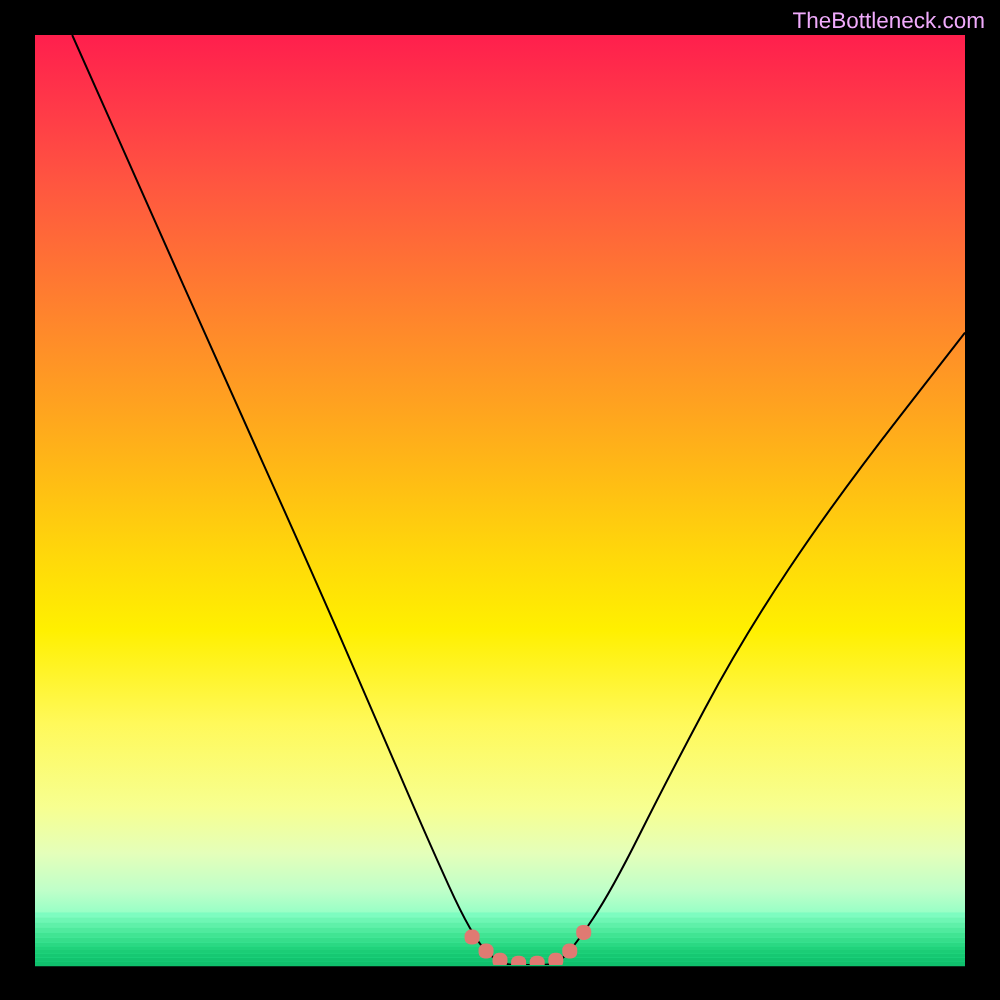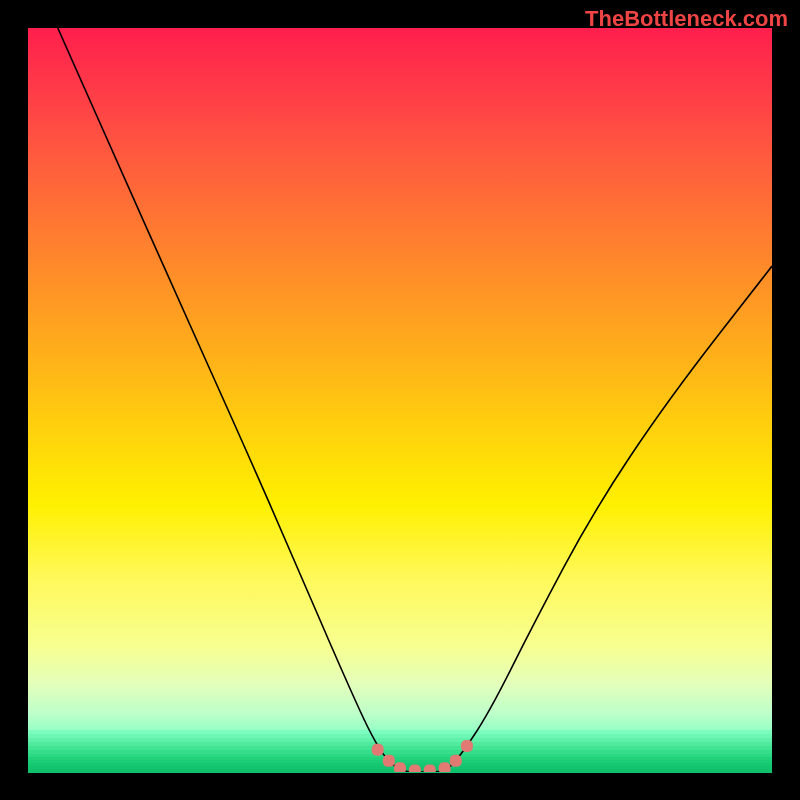--- a/index.html
+++ b/index.html
@@ -8,23 +8,23 @@
     height: 800px;
     background: #000;
     position: relative;
     font-family: Arial, sans-serif;
     overflow: hidden;
   }
   .watermark {
     position: absolute;
     top: 6px;
     right: 12px;
-    color: #ef4444;
-    font-size: 22px;
-    font-weight: 700;
+    color: #f0abfc;
+    font-size: 18px;
+    font-weight: 400;
     z-index: 10;
   }
   .plot-area {
     position: absolute;
     left: 28px;
     top: 28px;
     width: 744px;
     height: 744px;
     background: linear-gradient(to bottom,
       #ff1f4d 0%,

